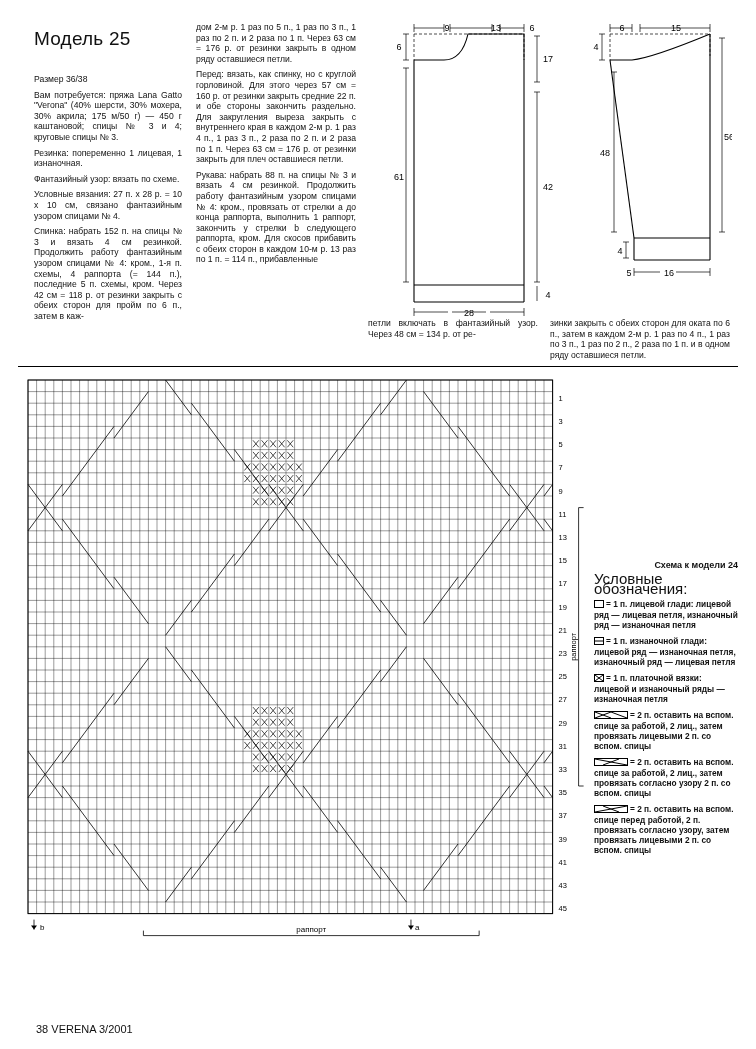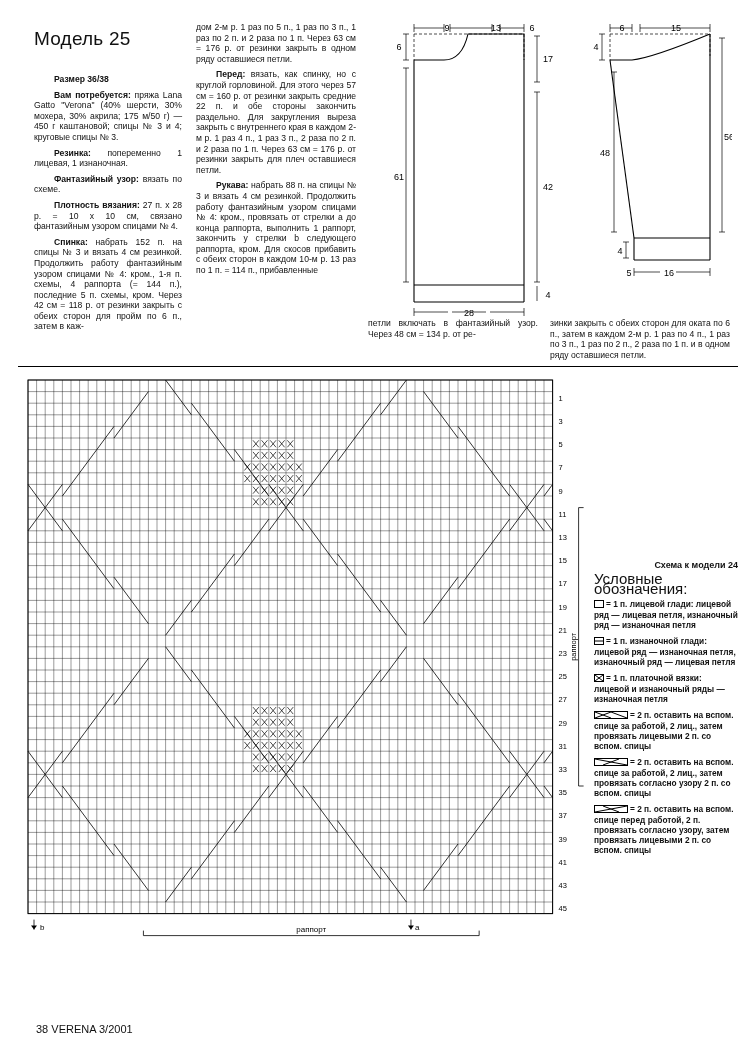--- a/index.html
+++ b/index.html
@@ -12,21 +12,21 @@
     overflow:hidden;
   }
   .page{position:absolute;inset:0;}
 
   
   .model-title{
     position:absolute;left:34px;top:28px;
     font-size:19px;font-weight:normal;letter-spacing:.2px;
   }
   .col{position:absolute;font-size:8.6px;line-height:10.6px;text-align:justify;}
-  .col b{font-weight:bold;margin-left:20px;}
+  .col b{font-weight:normal;}
   .col1{left:34px;top:74px;width:148px;}
   .col2{left:196px;top:22px;width:160px;}
   .col3{left:368px;top:318px;width:170px;}
   .col4{left:550px;top:318px;width:180px;}
   .p{margin:0 0 5px 0;}
 
   
   .sch{position:absolute;}
   .sch svg{display:block;}
 
@@ -58,21 +58,21 @@
 <body>
 
 <div class="page">
 
   <div class="model-title">Модель 25</div>
   <div class="col col1">
     <p class="p"><b>Размер 36/38</b></p>
     <p class="p"><b>Вам потребуется:</b><span> пряжа Lana Gatto "Verona" (40% шерсти, 30% мохера, 30% акрила; 175 м/50 г) — 450 г каштановой; спицы № 3 и 4; круговые спицы № 3.</span></p>
     <p class="p"><b>Резинка:</b><span> попеременно 1 лицевая, 1 изнаночная.</span></p>
     <p class="p"><b>Фантазийный узор:</b><span> вязать по схеме.</span></p>
-    <p class="p"><b>Плотность вязания:</b><span> 27 п. х 28 р. = 10 х 10 см, связано фантазийным узором спицами № 4.</span></p>
+    <p class="p"><b>Условные вязания:</b><span> 27 п. х 28 р. = 10 х 10 см, связано фантазийным узором спицами № 4.</span></p>
     <p class="p"><b>Спинка:</b><span> набрать 152 п. на спицы № 3 и вязать 4 см резинкой. Продолжить работу фантазийным узором спицами № 4: кром., 1-я п. схемы, 4 раппорта (= 144 п.), последние 5 п. схемы, кром. Через 42 см = 118 р. от резинки закрыть с обеих сторон для пройм по 6 п., затем в каж-</span></p>
   </div>
 
   <div class="col col2">
     <p class="p"><span>дом 2-м р. 1 раз по 5 п., 1 раз по 3 п., 1 раз по 2 п. и 2 раза по 1 п. Через 63 см = 176 р. от резинки закрыть в одном ряду оставшиеся петли.</span></p>
     <p class="p"><b>Перед:</b><span> вязать, как спинку, но с круглой горловиной. Для этого через 57 см = 160 р. от резинки закрыть средние 22 п. и обе стороны закончить раздельно. Для закругления выреза закрыть с внутреннего края в каждом 2-м р. 1 раз 4 п., 1 раз 3 п., 2 раза по 2 п. и 2 раза по 1 п. Через 63 см = 176 р. от резинки закрыть для плеч оставшиеся петли.</span></p>
     <p class="p"><b>Рукава:</b><span> набрать 88 п. на спицы № 3 и вязать 4 см резинкой. Продолжить работу фантазийным узором спицами № 4: кром., провязать от стрелки а до конца раппорта, выполнить 1 раппорт, закончить у стрелки b следующего раппорта, кром. Для скосов прибавить с обеих сторон в каждом 10-м р. 13 раз по 1 п. = 114 п., прибавленные</span></p>
   </div>
 
   <div class="col col3">

